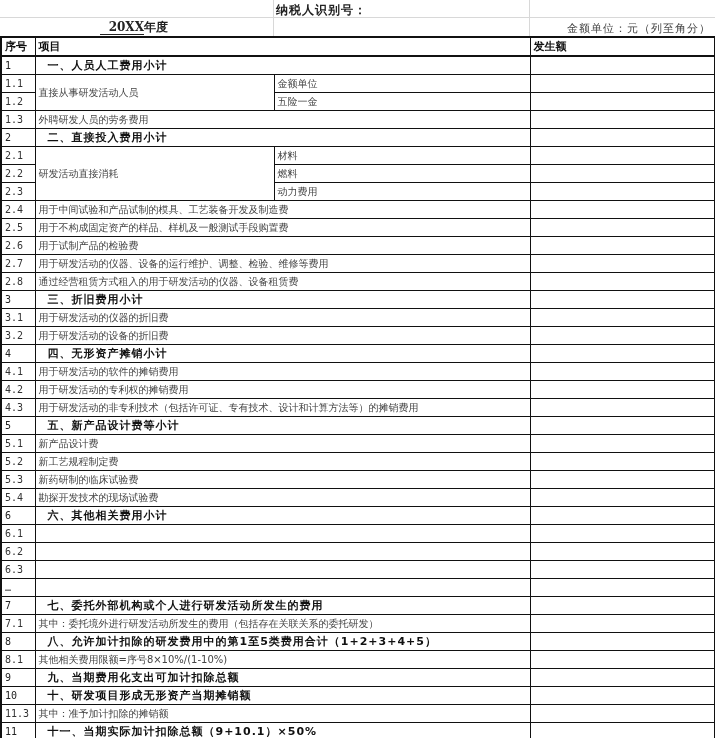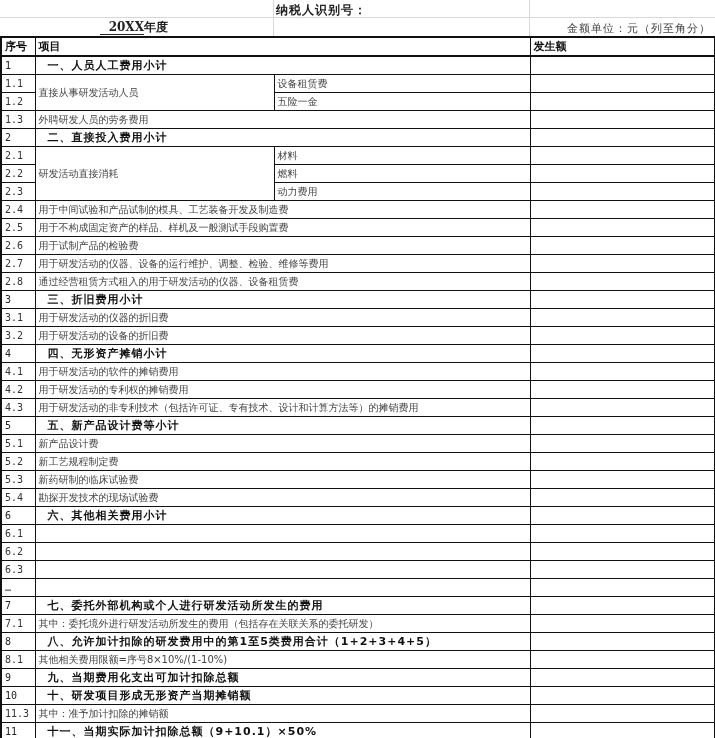--- a/index.html
+++ b/index.html
@@ -56,21 +56,21 @@
         <td>发生额</td>
       </tr>
     <tr class="bold">
           <td class="no">1</td>
           <td class="label" colspan="2">一、人员人工费用小计</td>
           <td class="amount"></td>
         </tr>
         <tr>
           <td class="no">1.1</td>
           <td class="label" rowspan="2">直接从事研发活动人员</td>
-          <td class="sub">设备租赁费</td>
+          <td class="sub">金额单位</td>
           <td class="amount"></td>
         </tr>
         <tr>
           <td class="no">1.2</td>
           <td class="sub">五险一金</td>
           <td class="amount"></td>
         </tr>
         <tr>
           <td class="no">1.3</td>
           <td class="label" colspan="2">外聘研发人员的劳务费用</td>

